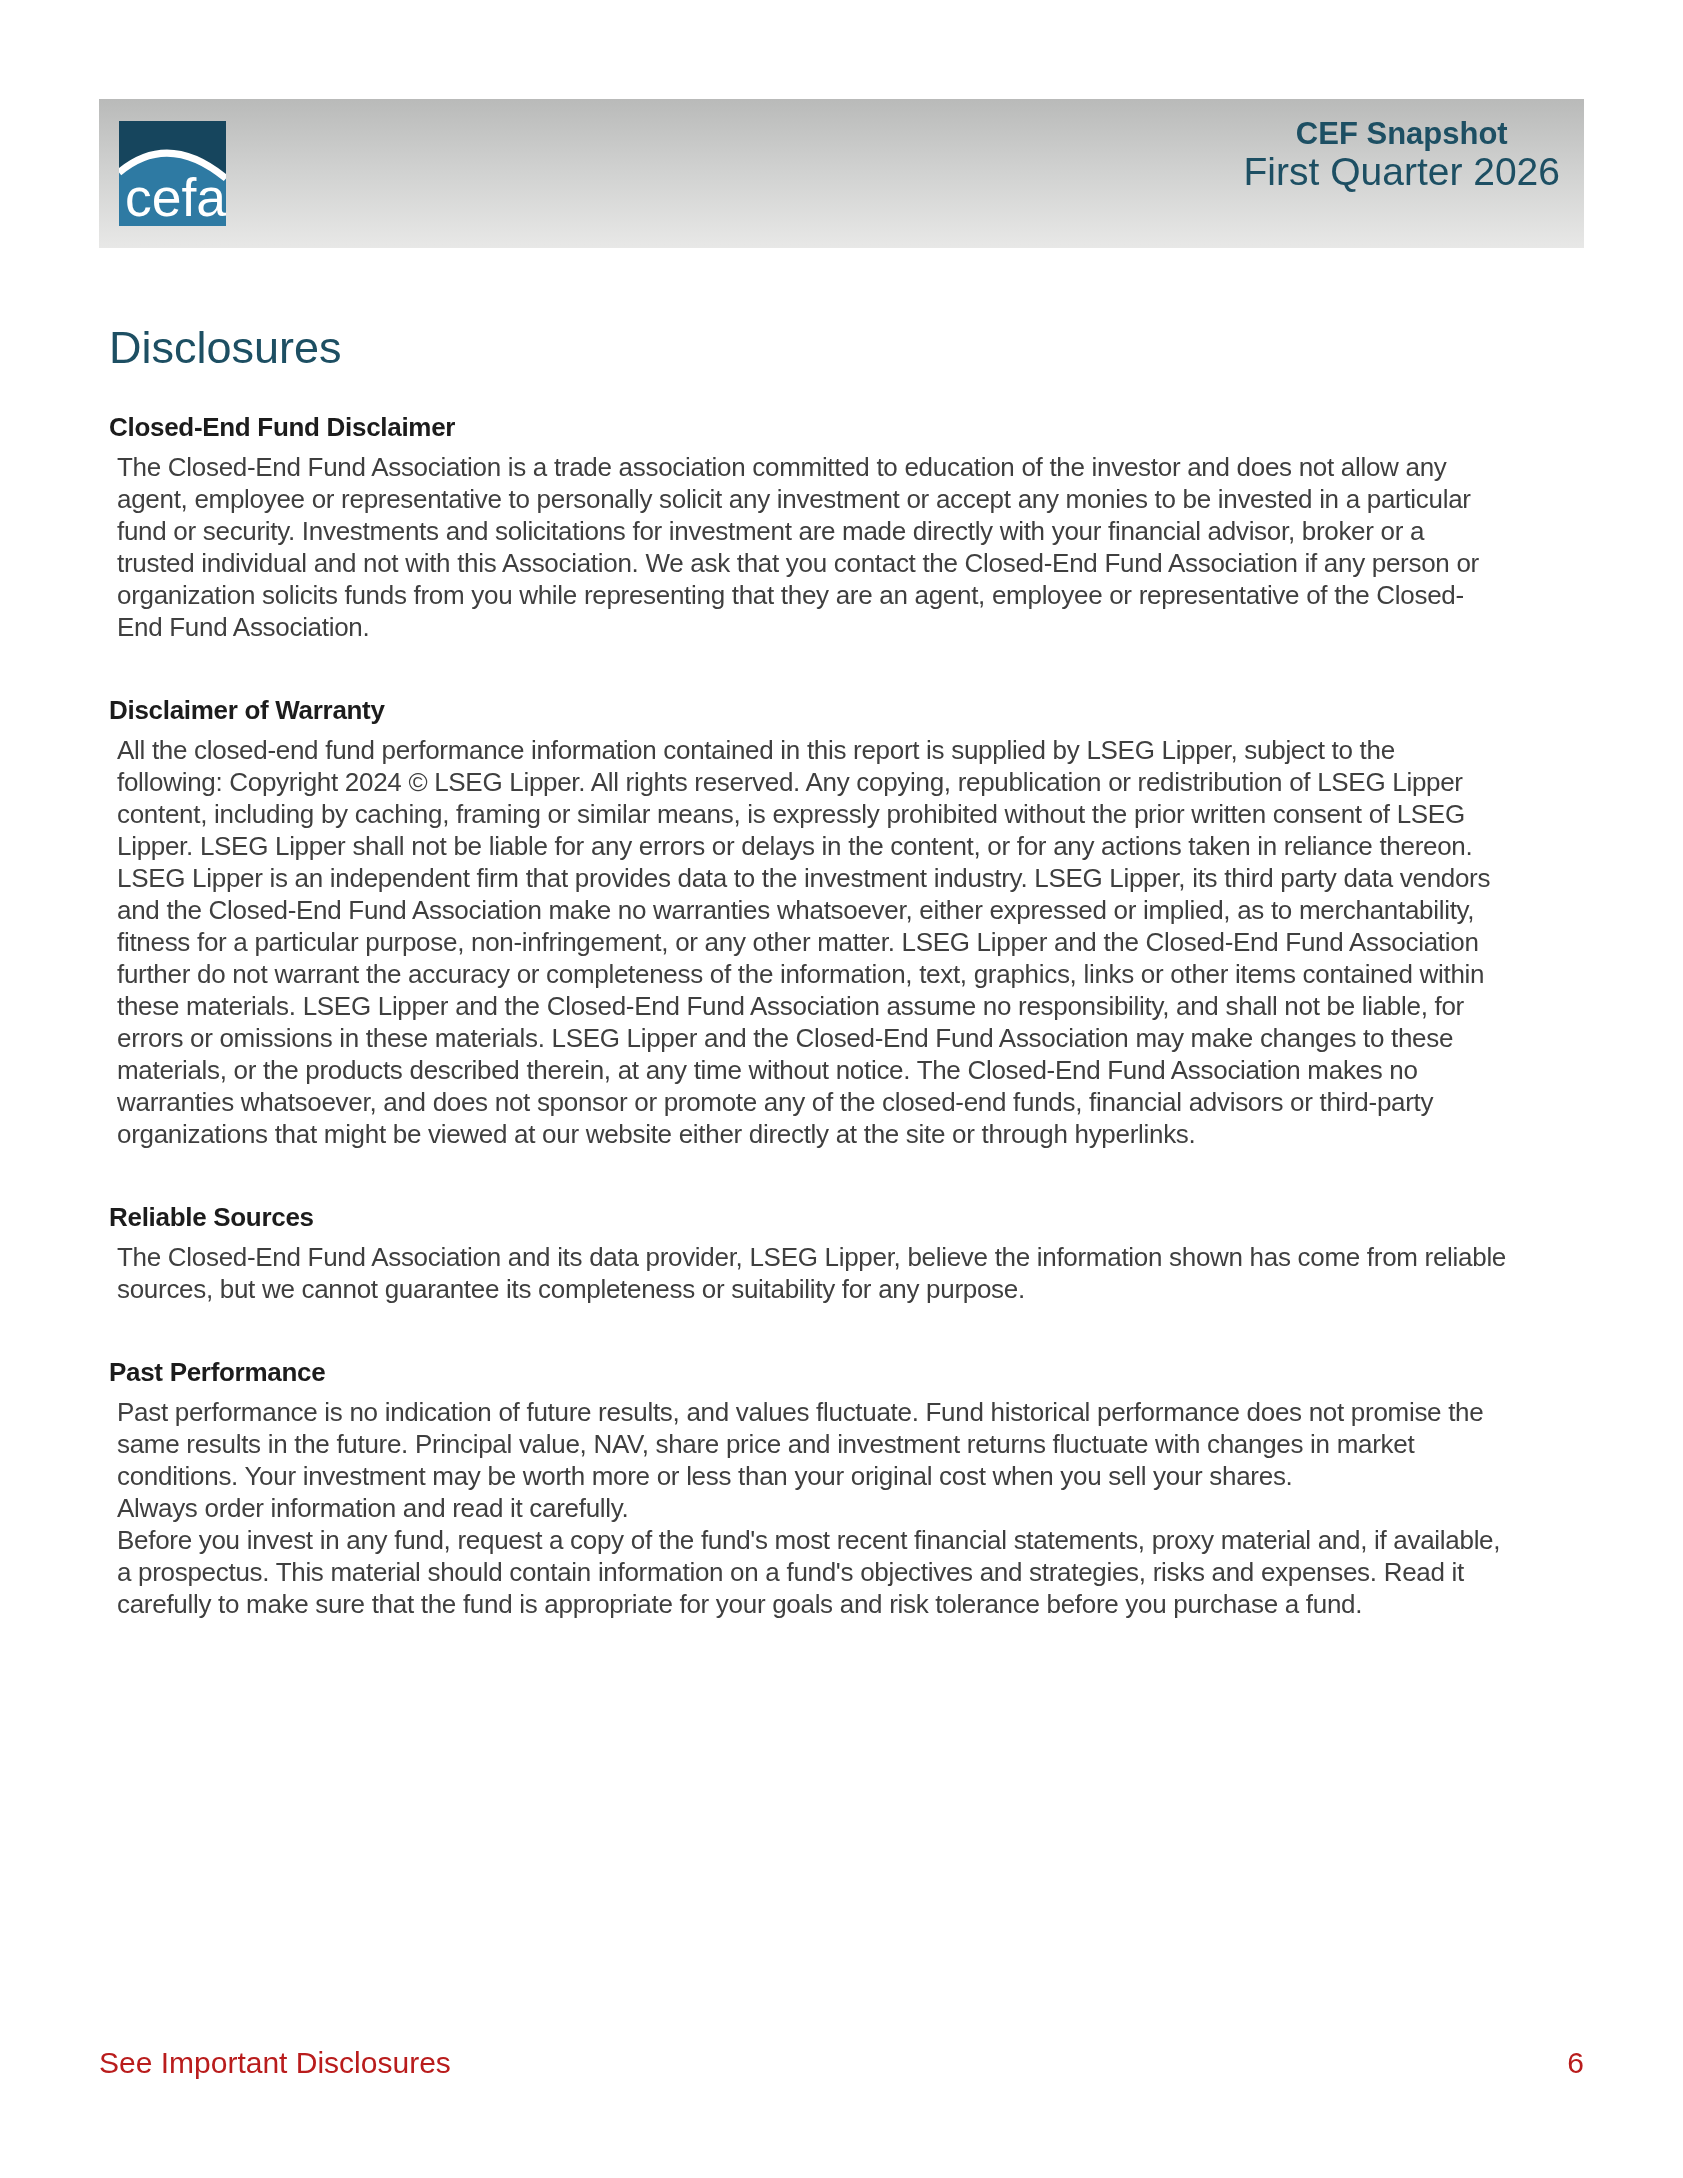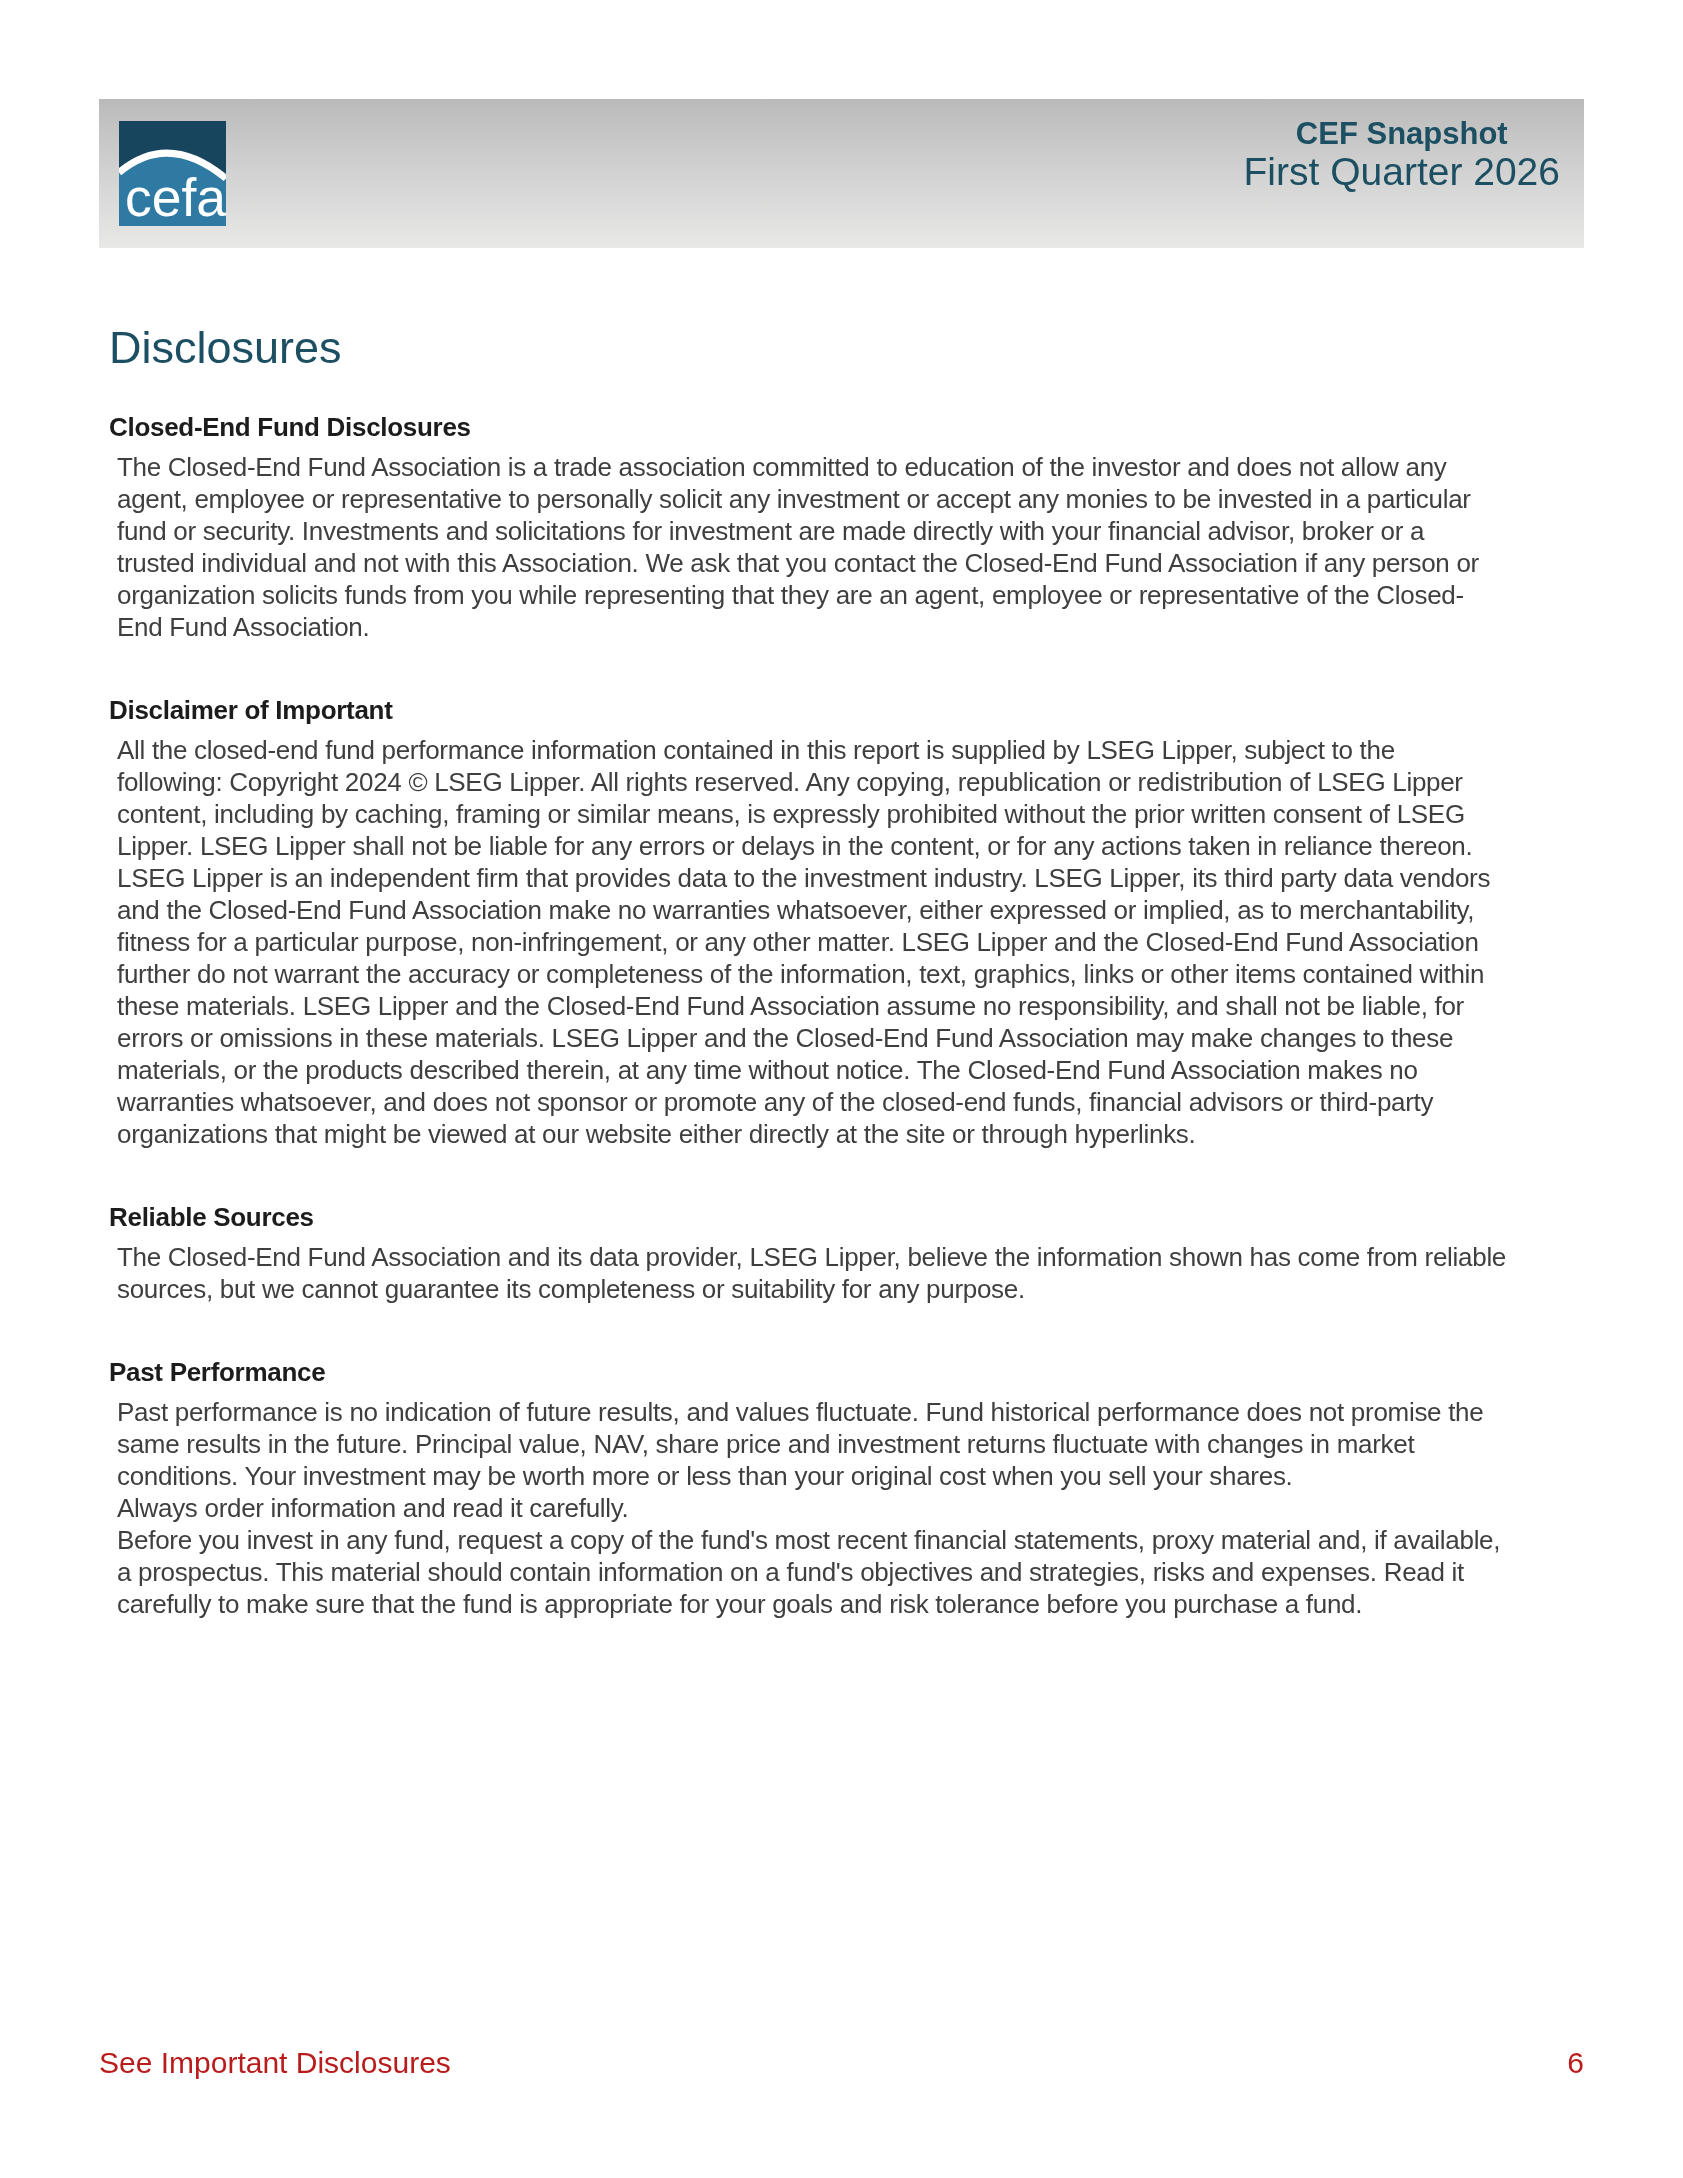--- a/index.html
+++ b/index.html
@@ -109,31 +109,31 @@
   <div class="banner-titles">
     <div class="banner-title">CEF Snapshot</div>
     <div class="banner-subtitle">First Quarter 2026</div>
   </div>
 </div>
 
 <div class="content">
   <div class="page-title">Disclosures</div>
 
   <div class="section first">
-    <div class="section-heading">Closed-End Fund Disclosures</div>
+    <div class="section-heading">Closed-End Fund Disclaimer</div>
     <div class="section-body">The Closed-End Fund Association is a trade association committed to education of the investor and does not allow any
 agent, employee or representative to personally solicit any investment or accept any monies to be invested in a particular
 fund or security. Investments and solicitations for investment are made directly with your financial advisor, broker or a
 trusted individual and not with this Association. We ask that you contact the Closed-End Fund Association if any person or
 organization solicits funds from you while representing that they are an agent, employee or representative of the Closed-
 End Fund Association.</div>
   </div>
 
   <div class="section">
-    <div class="section-heading">Disclaimer of Important</div>
+    <div class="section-heading">Disclaimer of Warranty</div>
     <div class="section-body">All the closed-end fund performance information contained in this report is supplied by LSEG Lipper, subject to the
 following: Copyright 2024 © LSEG Lipper. All rights reserved. Any copying, republication or redistribution of LSEG Lipper
 content, including by caching, framing or similar means, is expressly prohibited without the prior written consent of LSEG
 Lipper. LSEG Lipper shall not be liable for any errors or delays in the content, or for any actions taken in reliance thereon.
 LSEG Lipper is an independent firm that provides data to the investment industry. LSEG Lipper, its third party data vendors
 and the Closed-End Fund Association make no warranties whatsoever, either expressed or implied, as to merchantability,
 fitness for a particular purpose, non-infringement, or any other matter. LSEG Lipper and the Closed-End Fund Association
 further do not warrant the accuracy or completeness of the information, text, graphics, links or other items contained within
 these materials. LSEG Lipper and the Closed-End Fund Association assume no responsibility, and shall not be liable, for
 errors or omissions in these materials. LSEG Lipper and the Closed-End Fund Association may make changes to these

